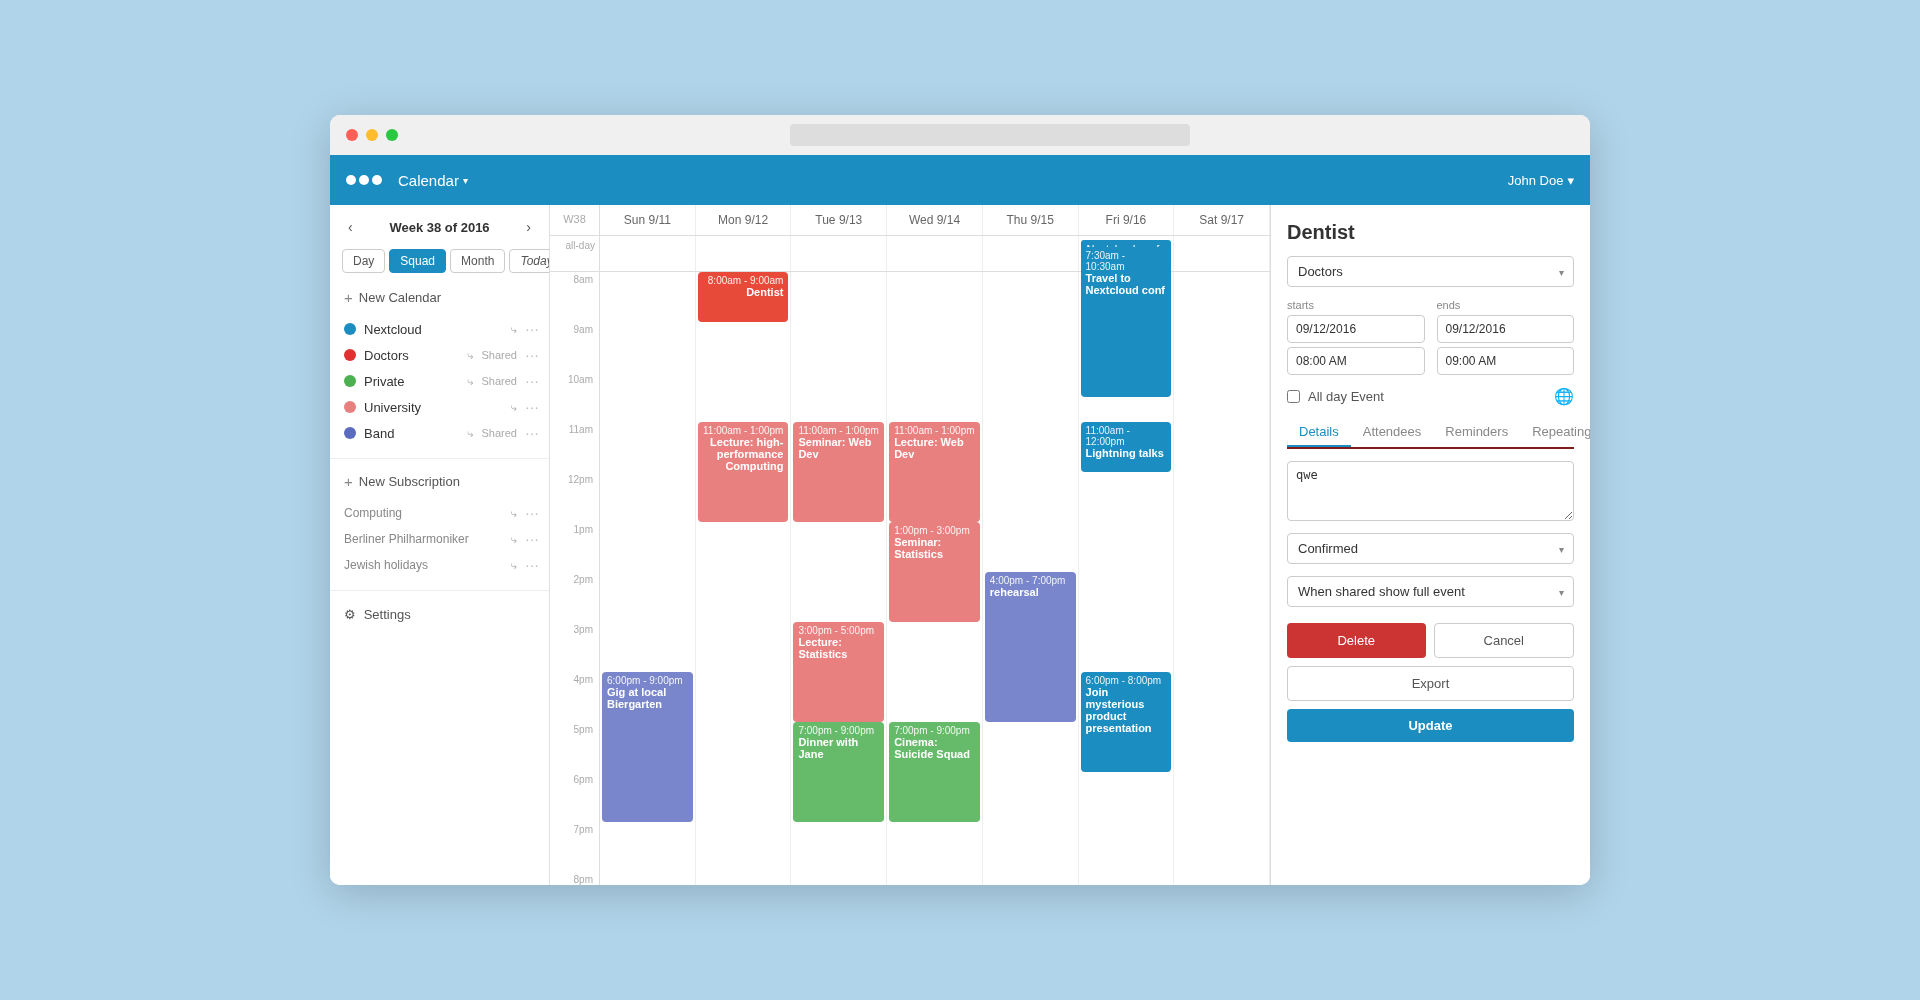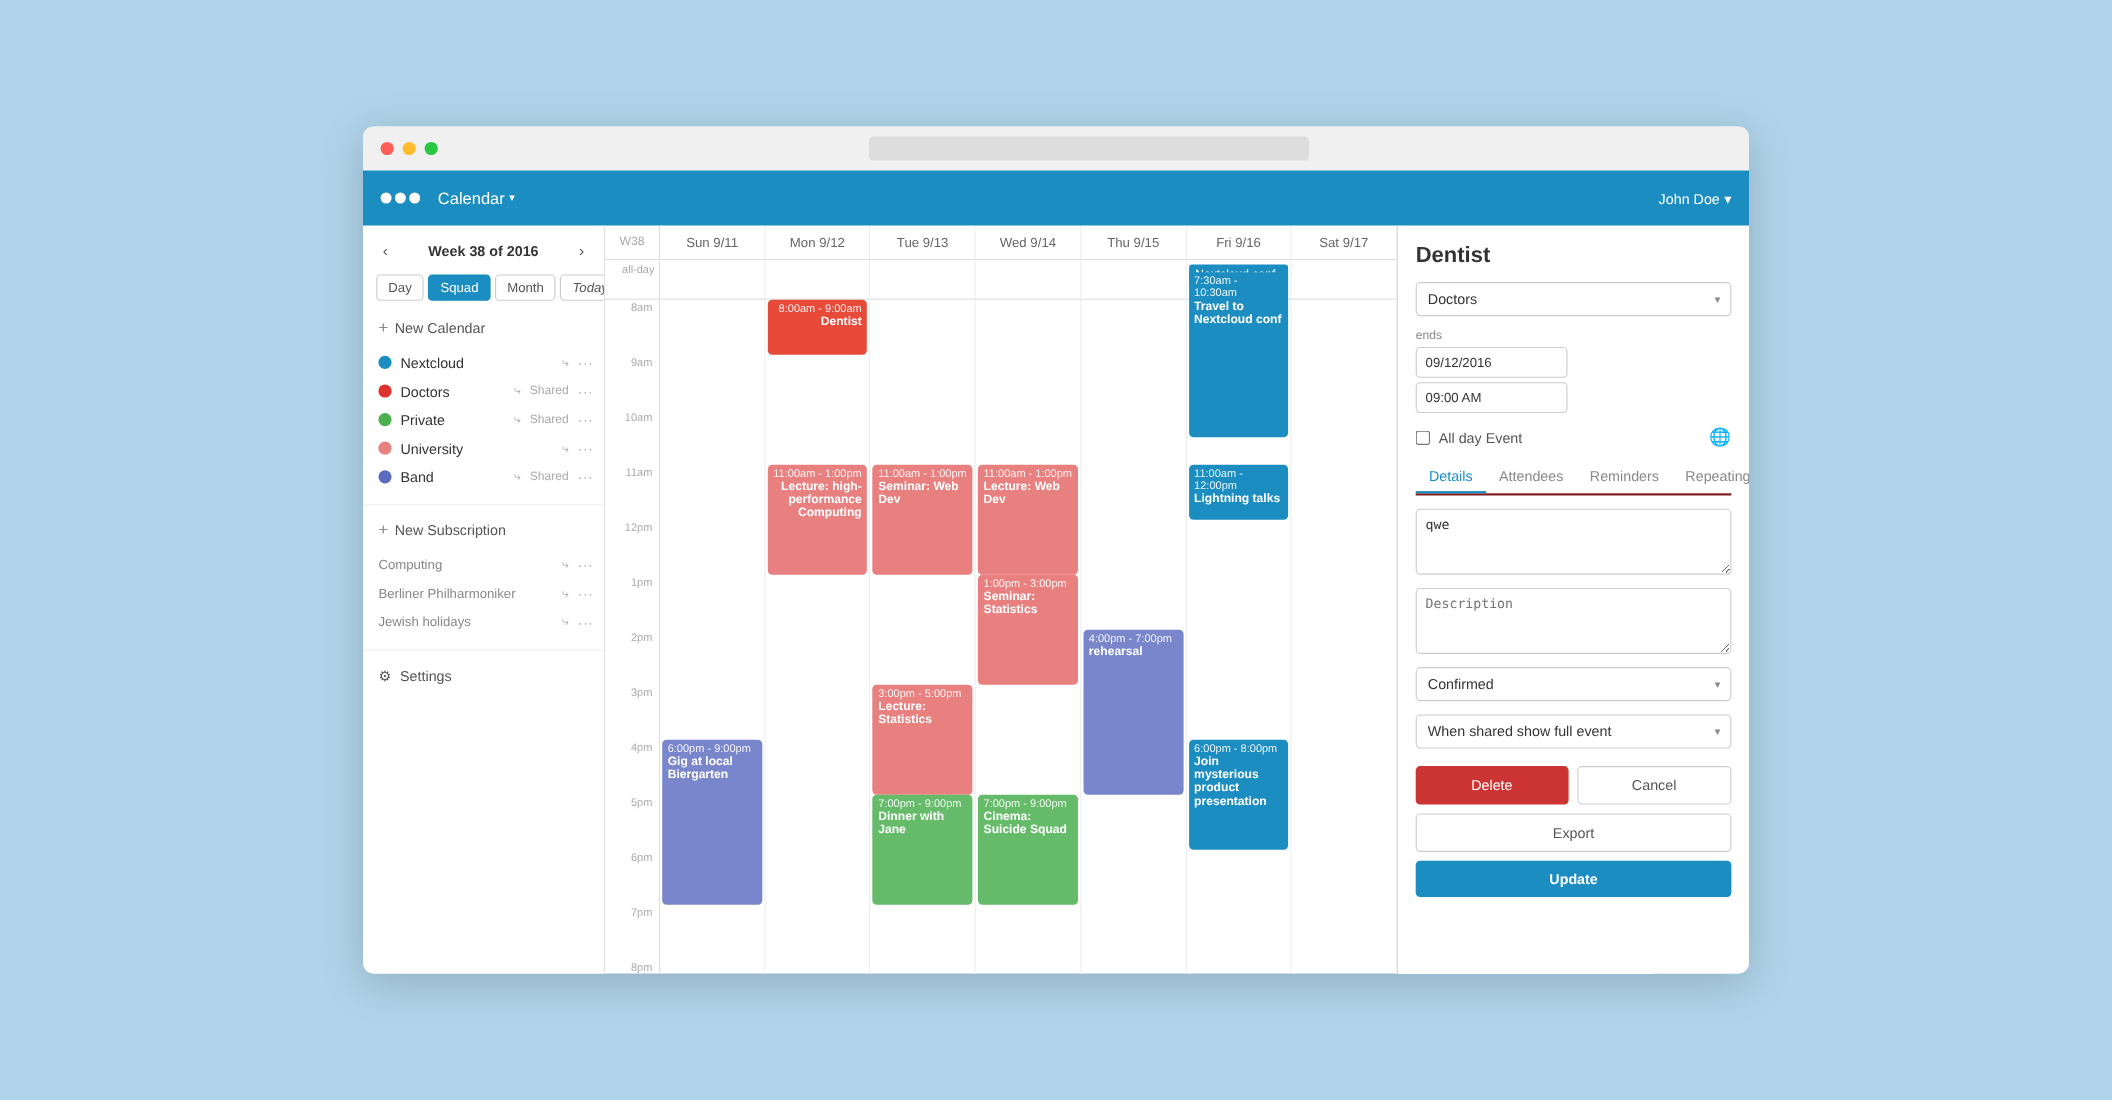--- a/index.html
+++ b/index.html
@@ -678,41 +678,45 @@
           <option>Nextcloud</option>
           <option>Private</option>
           <option>University</option>
           <option>Band</option>
         </select>
         <span class="select-caret">▾</span>
       </div>
 
       <div class="dates-row">
         <div class="date-group">
+          <label>starts</label>
+          <input class="date-input" type="text" value="09/12/2016" style="">
+          <input class="date-input" type="text" style="margin-top: 4px;" value="08:00 AM">
+        </div>
+        <div class="date-group">
           <label>ends</label>
           <input class="date-input" type="text" value="09/12/2016" style="">
           <input class="date-input" type="text" style="margin-top: 4px;" value="09:00 AM">
         </div>
       </div>
 
       <div class="checkbox-row">
         <input type="checkbox" id="alldaycheck" style="">
         <label for="alldaycheck">All day Event</label>
         <span class="globe-icon">🌐</span>
       </div>
 
       <div class="panel-tabs">
         <div class="panel-tab active">Details</div>
         <div class="panel-tab">Attendees</div>
         <div class="panel-tab">Reminders</div>
         <div class="panel-tab">Repeating</div>
       </div>
 
       <textarea class="panel-textarea" style="">qwe</textarea>
-      <textarea class="panel-textarea description" placeholder="Description" style=""></textarea>
 
       <div class="panel-status-row">
         <select class="panel-select">
           <option>Confirmed</option>
           <option>Tentative</option>
           <option>Cancelled</option>
         </select>
         <span class="select-caret">▾</span>
       </div>
 

